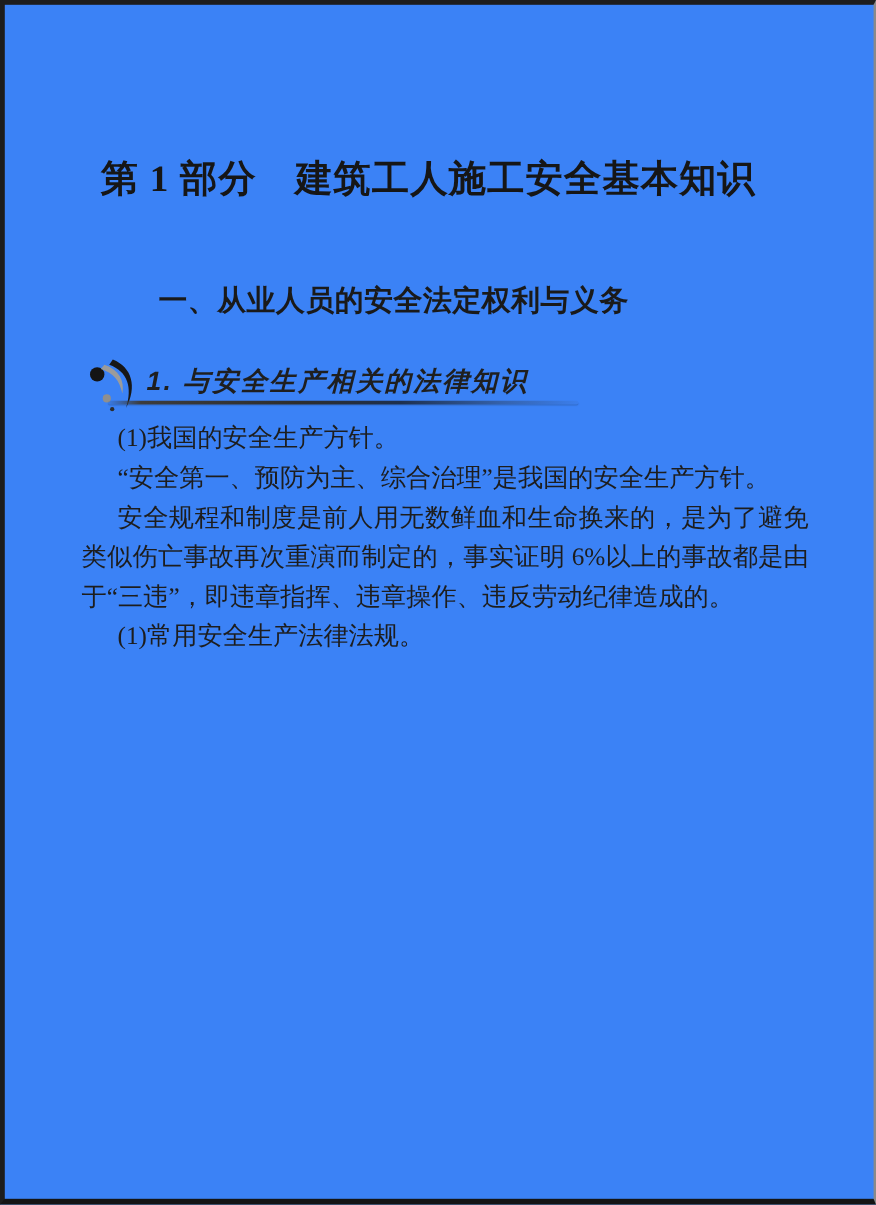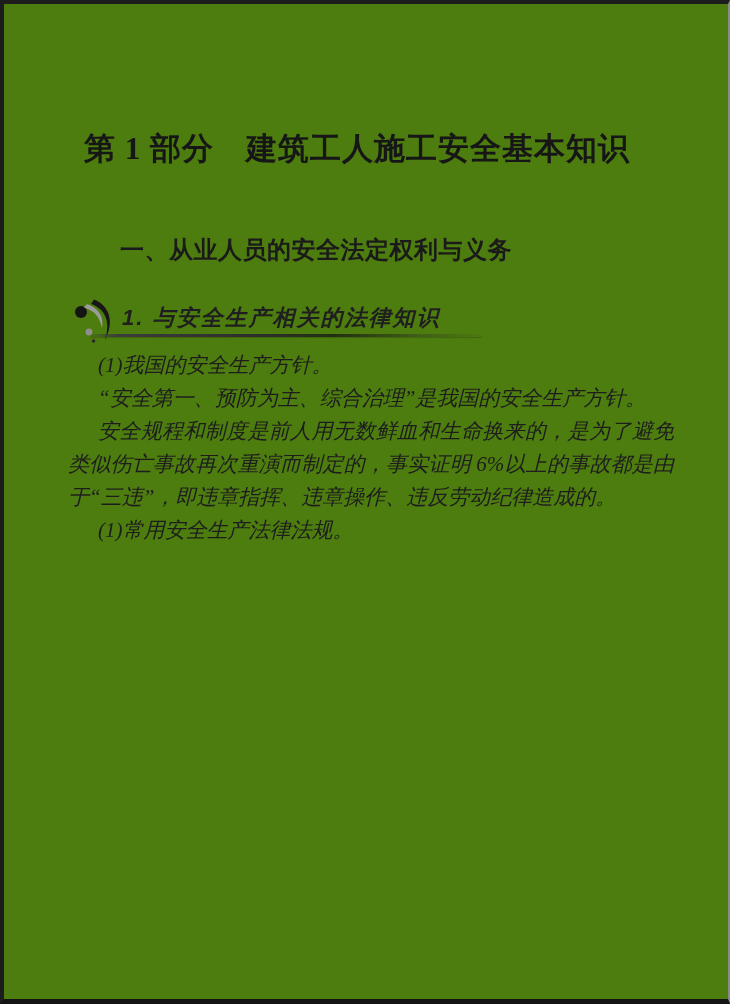--- a/index.html
+++ b/index.html
@@ -1,21 +1,21 @@
 <!DOCTYPE html>
 <html><head>
 <meta charset="utf-8">
 <style>
   html, body { margin: 0; padding: 0; background: #e8e8e8; }
   .page {
     position: relative;
     width: 730px;
     height: 1004px;
     box-sizing: border-box;
-    background: #4d7c0f;
+    background: #3b82f6;
     border-top: 4px solid #1d1d1d;
     border-left: 4px solid #1d1d1d;
     border-bottom: 5px solid #141414;
     border-right: 2px solid #8a8a8a;
     overflow: hidden;
     font-family: "Liberation Serif", serif;
     color: #1c1c1c;
   }
   .part-title {
     position: absolute;
@@ -25,21 +25,21 @@
     font-size: 31px;
     font-weight: bold;
     letter-spacing: 1px;
     white-space: nowrap;
     font-family: "Liberation Serif", serif;
     color: #161616;
   }
   .section-title {
     position: absolute;
     top: 230px;
-    left: 116px;
+    left: 128px;
     margin: 0;
     font-size: 24px;
     font-weight: bold;
     letter-spacing: 0.5px;
     white-space: nowrap;
     font-family: Liberation Sans, sans-serif;
     color: #1a1a1a;
   }
   .subsection-head {
     position: absolute;
@@ -90,21 +90,21 @@
     left: 64px;
     width: 606px;
     font-size: 21px;
     line-height: 33px;
     text-align: justify;
     text-justify: inter-character;
     word-break: break-all;
     line-break: strict;
     color: #1d1d1d;
   }
-  .body-text p { margin: 0; text-indent: 30px; font-style: italic; }
+  .body-text p { margin: 0; text-indent: 30px; }
 </style>
 </head>
 <body>
 
 <div class="page">
 
   <h1 class="part-title">第 1 部分　建筑工人施工安全基本知识</h1>
 
   <h2 class="section-title">一、从业人员的安全法定权利与义务</h2>
 

